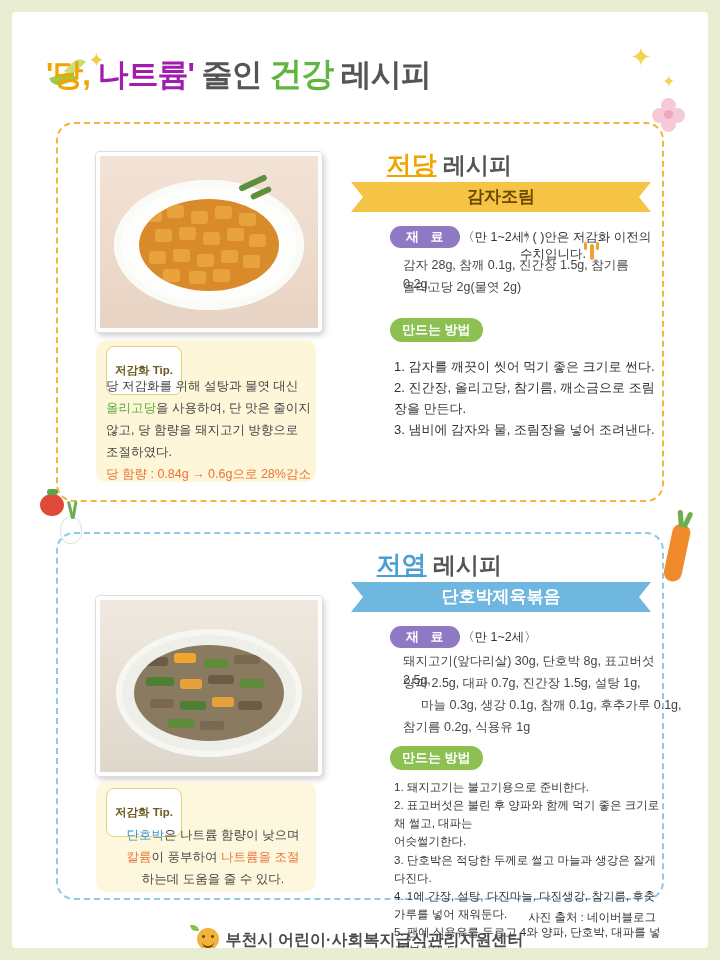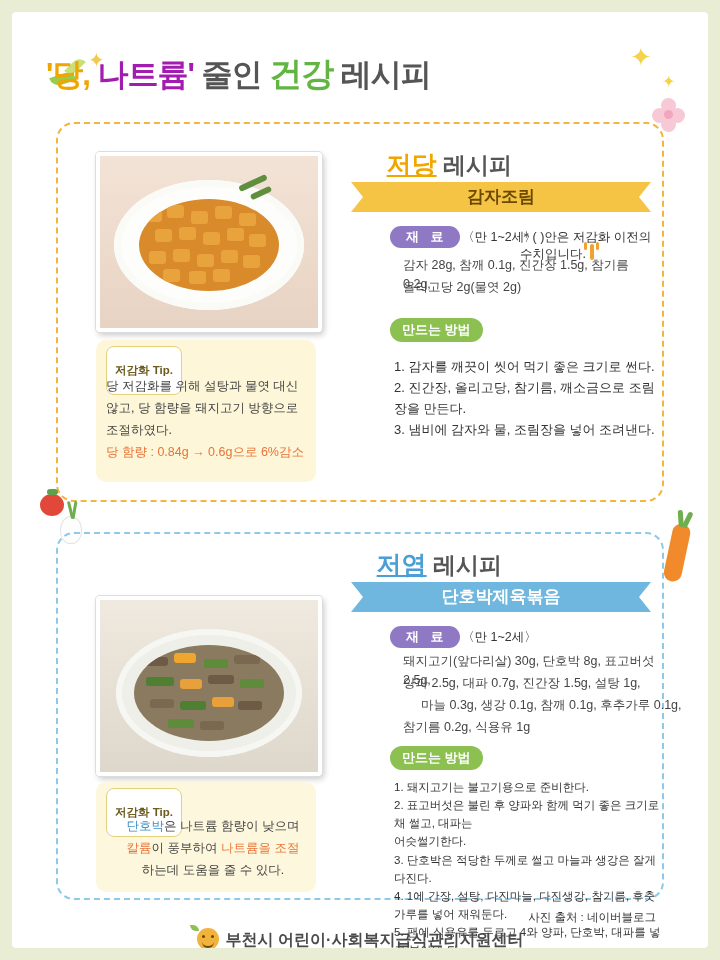--- a/index.html
+++ b/index.html
@@ -252,23 +252,24 @@
     <div class="steps" style="left:336px;top:232px;width:266px;">
       <div>1. 감자를 깨끗이 씻어 먹기 좋은 크기로 썬다.</div>
       <div>2. 진간장, 올리고당, 참기름, 깨소금으로 조림장을 만든다.</div>
       <div>3. 냄비에 감자와 물, 조림장을 넣어 조려낸다.</div>
     </div>
 
     <div class="tipbox" style="left:38px;top:216px;width:220px;height:142px;"></div>
     <div class="tip-label" style="left:48px;top:222px;">저감화 Tip.</div>
     <div class="tip-text" style="left:48px;top:252px;width:206px;">
       <div><span>당 저감화를 위해 설탕과 물엿 대신</span></div>
+      <div><span class="og">올리고당</span><span>을 사용하여, 단 맛은 줄이지</span></div>
       <div><span>않고, 당 함량을 돼지고기 방향으로</span></div>
       <div><span>조절하였다.</span></div>
-      <div><span class="or">당 함량 : 0.84g → 0.6g으로 6%감소</span></div>
+      <div><span class="or">당 함량 : 0.84g → 0.6g으로 28%감소</span></div>
     </div>
   </div>
 
   <div class="tomato"></div>
   <div class="onion">
       <i></i>
       <i class="b"></i>
     </div>
   <div class="carrot">
       <i></i>
@@ -320,21 +321,21 @@
       <div>2. 표고버섯은 불린 후 양파와 함께 먹기 좋은 크기로 채 썰고, 대파는</div>
       <div>    어슷썰기한다.</div>
       <div>3. 단호박은 적당한 두께로 썰고 마늘과 생강은 잘게 다진다.</div>
       <div>4. 1에 간장, 설탕, 다진마늘, 다진생강, 참기름, 후춧가루를 넣어 재워둔다.</div>
       <div>5. 팬에 식용유를 두르고 4와 양파, 단호박, 대파를 넣고 볶아낸 뒤</div>
 
     </div>
 
     <div class="tipbox blue" style="left:38px;top:248px;width:220px;height:110px;"></div>
     <div class="tip-label" style="left:48px;top:254px;">저감화 Tip.</div>
-    <div class="tip-text" style="left:52px;top:282px;width:206px;text-align:center;">
+    <div class="tip-text" style="left:52px;top:291px;width:206px;text-align:center;">
       <div><span class="ob">단호박</span><span>은 나트륨 함량이 낮으며</span></div>
       <div><span class="or">칼륨</span><span>이 풍부하여 </span><span class="or">나트륨을 조절</span></div>
       <div><span>하는데 도움을 줄 수 있다.</span></div>
     </div>
   </div>
 
   <div class="source">사진 출처 : 네이버블로그</div>
 
   <div class="footer">
     <span class="smiley"><span class="leafdot"></span></span><span>부천시 어린이·사회복지급식관리지원센터</span>

